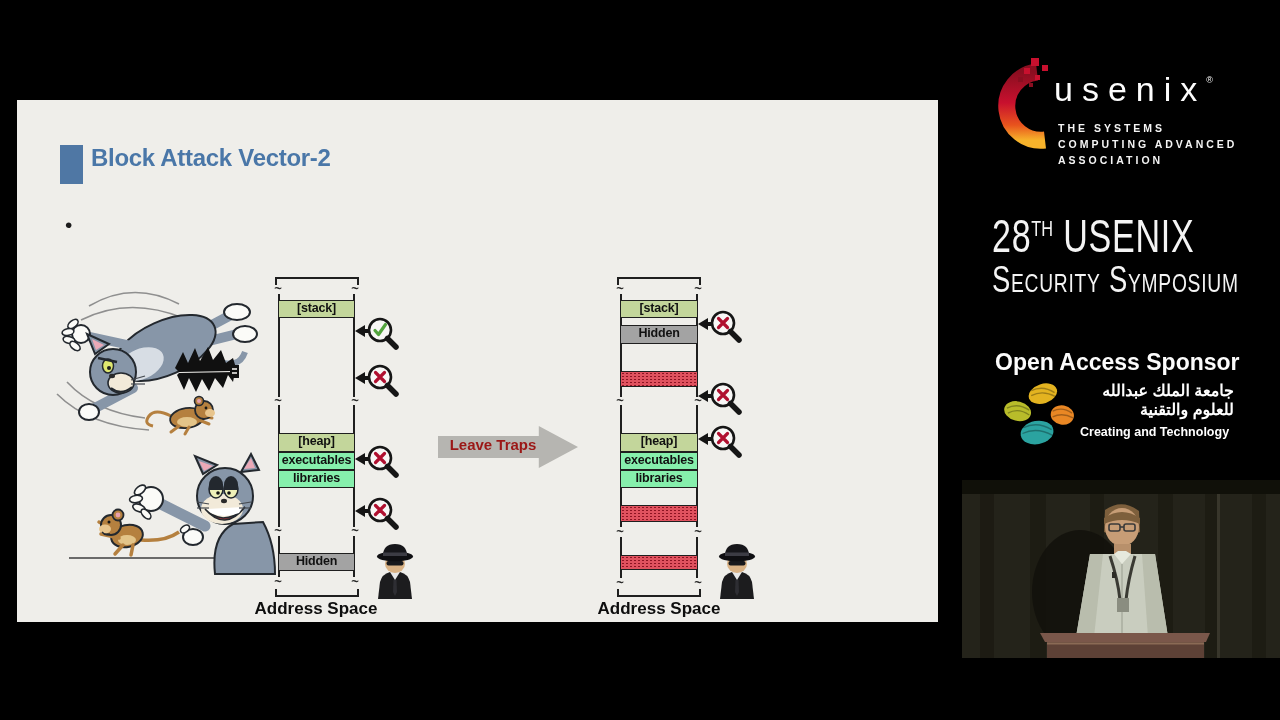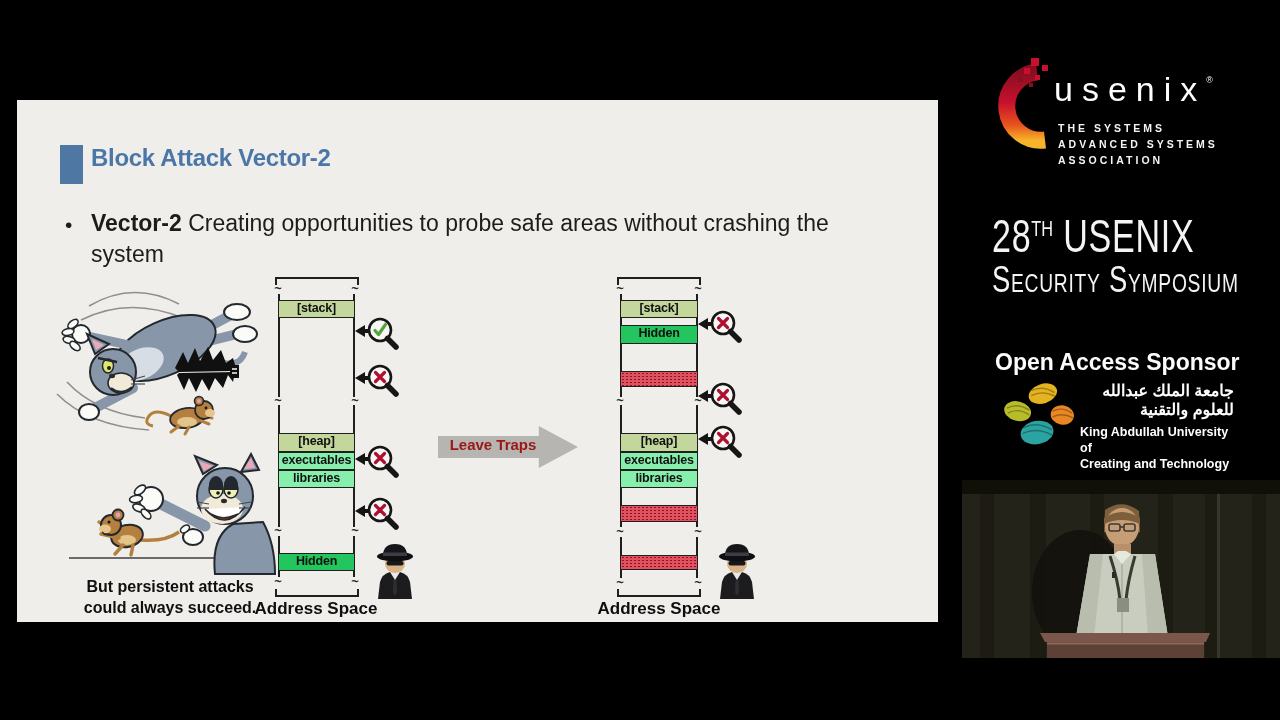--- a/index.html
+++ b/index.html
@@ -20,21 +20,21 @@
 
   
   .bracket-top{height:6px;border:2px solid #1f1f1f;border-bottom:none;}
   .bracket-bottom{height:6px;border:2px solid #1f1f1f;border-top:none;}
   .colseg{border-left:2px solid #1f1f1f;border-right:2px solid #1f1f1f;box-sizing:border-box;}
   .tilde{font-size:13px;font-weight:bold;color:#2a2a2a;transform:translate(-50%,-55%);line-height:1;}
   .band{box-sizing:border-box;border:1.5px solid #1f1f1f;text-align:center;
         font-weight:bold;font-size:12.5px;color:#111;line-height:15px;letter-spacing:-0.2px;}
   .band-green{background:#c3d69b;}
   .band-blue{background:#86efac;}
-  .band-gray{background:#22c55e;}
+  .band-gray{background:#a3a3a3;}
   .band-red{background-color:#e0525f;
         background-image:radial-gradient(circle,#8c1322 0.9px,rgba(0,0,0,0) 1.1px);
         background-size:4px 3px;border:1.5px solid #1f1f1f;box-sizing:border-box;}
   .addr{width:130px;text-align:center;font-weight:bold;font-size:17px;color:#0e0e0e;}
   .mag{overflow:visible;}
 
   
   .arrow{left:421px;top:326px;width:140px;height:42px;background:#b6b5b1;
          clip-path:polygon(0 24%,72% 24%,72% 0,100% 50%,72% 100%,72% 76%,0 76%);}
   .arrow-label{left:430px;top:336px;width:92px;text-align:center;font-weight:bold;
@@ -56,25 +56,20 @@
 </style>
 </head>
 <body>
 
 <div class="abs slide">
 
   <div class="abs title-rect"></div>
   <div class="abs slide-title">Block Attack Vector-2</div>
 
   <div class="abs bullet-dot">•</div>
-  <div class="abs bullet-text">
-    <span class="b">Vector-2</span>
-    <span>Creating opportunities to probe safe areas without crashing the</span><br>
-    <span>system</span>
-  </div>
 
   <svg class="abs" style="left:20px;top:176px" width="228" height="176" viewBox="0 0 228 176">
     <g stroke="#8f8f8f" stroke-width="1.6" fill="none">
       <path d="M52,30 Q96,4 142,28"></path>
         <path d="M44,44 Q92,20 146,42"></path>
       <path d="M20,118 Q52,150 112,154"></path>
         <path d="M30,106 Q58,136 108,142"></path>
     </g>
     <path d="M178,84 Q202,94 208,76" stroke="#8796a8" stroke-width="6" fill="none"></path>
     <g stroke="#8796a8" stroke-width="10" stroke-linecap="round">
@@ -175,24 +170,20 @@
         <line x1="68" y1="93" x2="66" y2="103"></line>
     </g>
     <circle cx="46" cy="73" r="10" fill="#b5803f" stroke="#23282e" stroke-width="2"></circle>
     <ellipse cx="40" cy="77" rx="6" ry="4.5" fill="#e8c58d"></ellipse>
     <circle cx="53" cy="63" r="5.5" fill="#b5803f" stroke="#23282e" stroke-width="1.8"></circle>
     <circle cx="53" cy="63" r="2.4" fill="#e8a0ae"></circle>
     <circle cx="44" cy="70" r="1.5" fill="#151515"></circle>
     <path d="M37,80 Q40,84 45,82" stroke="#23282e" stroke-width="1.4" fill="none"></path>
   </svg>
 
-  <div class="abs caption">
-    <span>But persistent attacks</span><br>
-    <span>could always succeed.</span>
-  </div>
 
   <div class="abs bracket-top" style="left:258px;top:177px;width:80px"></div>
   <div class="abs colseg" style="left:261px;top:194px;width:77px;height:103px"></div>
   <div class="abs colseg" style="left:261px;top:305px;width:77px;height:122px"></div>
   <div class="abs colseg" style="left:261px;top:436px;width:77px;height:41px"></div>
   <div class="abs bracket-bottom" style="left:258px;top:489px;width:80px"></div>
 
   <div class="abs band band-green" style="left:261px;top:200px;width:77px;height:18px">[stack]</div>
   <div class="abs band band-green" style="left:261px;top:333px;width:77px;height:19px">[heap]</div>
   <div class="abs band band-blue" style="left:261px;top:352px;width:77px;height:18px">executables</div>
@@ -325,21 +316,21 @@
   <g fill="#8a0e20">
       <rect x="33" y="21" width="5" height="5"></rect>
       <rect x="44" y="27" width="4" height="4"></rect>
     </g>
 </svg>
 <div class="abs usenix-word">
   <span>usenix</span><span class="usenix-reg">®</span>
 </div>
 <div class="abs usenix-tag">
   <div>THE SYSTEMS</div>
-  <div>ADVANCED SYSTEMS</div>
+  <div>COMPUTING ADVANCED</div>
   <div>ASSOCIATION</div>
 </div>
 
 <div class="abs symposium">
   <div class="symp-l1">
     <span>28</span><span class="symp-ord">TH</span>
     <span>USENIX</span>
   </div>
   <div class="symp-l2">Security Symposium</div>
 </div>
@@ -359,21 +350,20 @@
     <path d="M22,48 Q36,41 51,50"></path>
       <path d="M21,54 Q36,47 52,56"></path>
     <path d="M52,31 Q62,26 72,33"></path>
       <path d="M52,37 Q62,32 73,38"></path>
   </g>
 </svg>
 <div class="abs kaust-text">
   <div class="kaust-ar">جامعة الملك عبدالله</div>
   <div class="kaust-ar">للعلوم والتقنية</div>
   <div class="kaust-en">
-    <div>King Abdullah University of</div>
     <div>Creating and Technology</div>
   </div>
 </div>
 
 <svg class="abs" style="left:962px;top:480px" width="318" height="178" viewBox="0 0 318 178">
   <rect width="318" height="178" fill="#24231a"></rect>
   <g fill="#1b1a11" opacity="0.75">
     <rect x="18" width="14" height="178"></rect>
       <rect x="68" width="16" height="178"></rect>
     <rect x="128" width="14" height="178"></rect>

